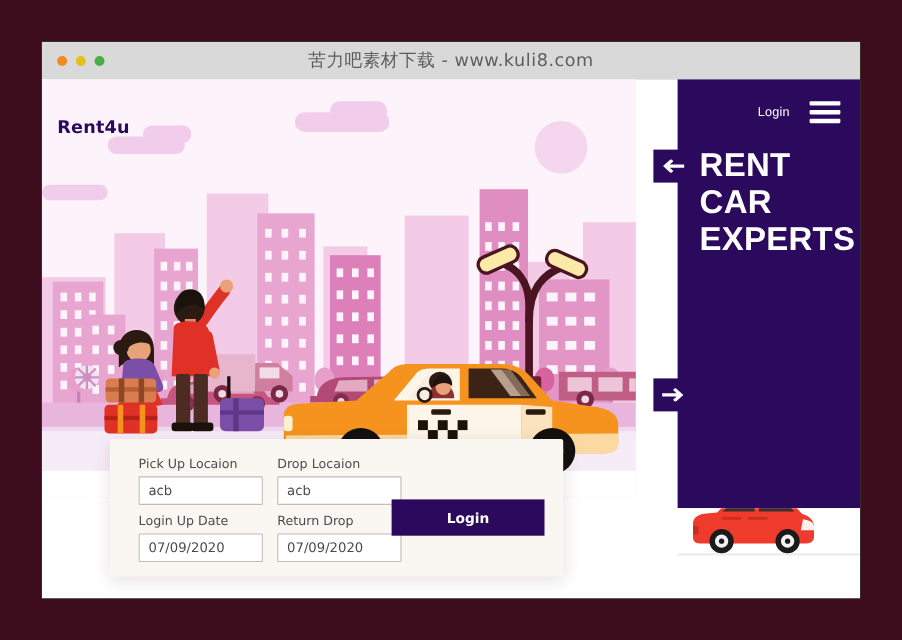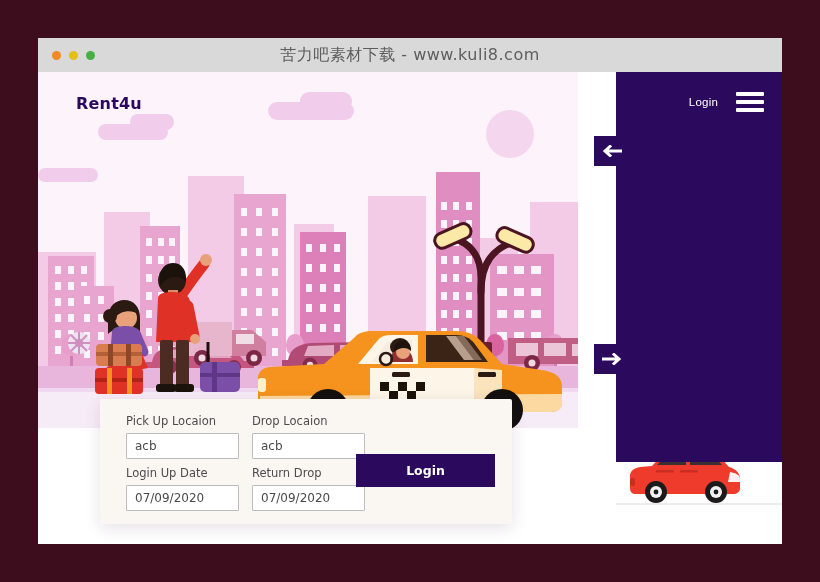--- a/index.html
+++ b/index.html
@@ -181,25 +181,24 @@
   #search-button {
     position:absolute; left:256px; top:55px;
     width:139px; height:33px;
     background:#2b0a5e; color:#fff; border:none; cursor:pointer;
     font-size:12.5px; font-weight:600;
     font-family:"DejaVu Sans", sans-serif;
   }
 
   
   #logo {
-    position:absolute; left:14px; top:22px;
+    position:absolute; left:14px; top:34px;
     font-size:16px; font-weight:700; color:#2b0a5e;
     letter-spacing:.2px;
     font-family:"DejaVu Sans", sans-serif;
-    margin-left:24px;
   }
 </style>
 </head>
 <body>
 
 <div id="browser-window">
 
   <div id="title-bar">
     <div id="traffic-lights">
       <span class="dot red"></span>
@@ -584,22 +583,22 @@
       <div id="panel-nav">
         <span id="login-link">Login</span>
         <span id="menu-icon">
           <span></span>
             <span></span>
             <span></span>
         </span>
       </div>
 
       <h1 id="hero-heading">
-        <br>
-        <br>
+        <span>RENT CAR</span><br>
+        <span>EXPERTS</span><br>
       </h1>
 
 
       
       <div class="arrow-tab" id="arrow-prev">
         <svg width="20" height="12" viewBox="0 0 20 12">
           <path d="M19 6 L5 6 M8 1.5 L3 6 L8 10.5" stroke="#ffffff" stroke-width="3" fill="none" stroke-linecap="square"></path>
         </svg>
       </div>
       <div class="arrow-tab" id="arrow-next">

